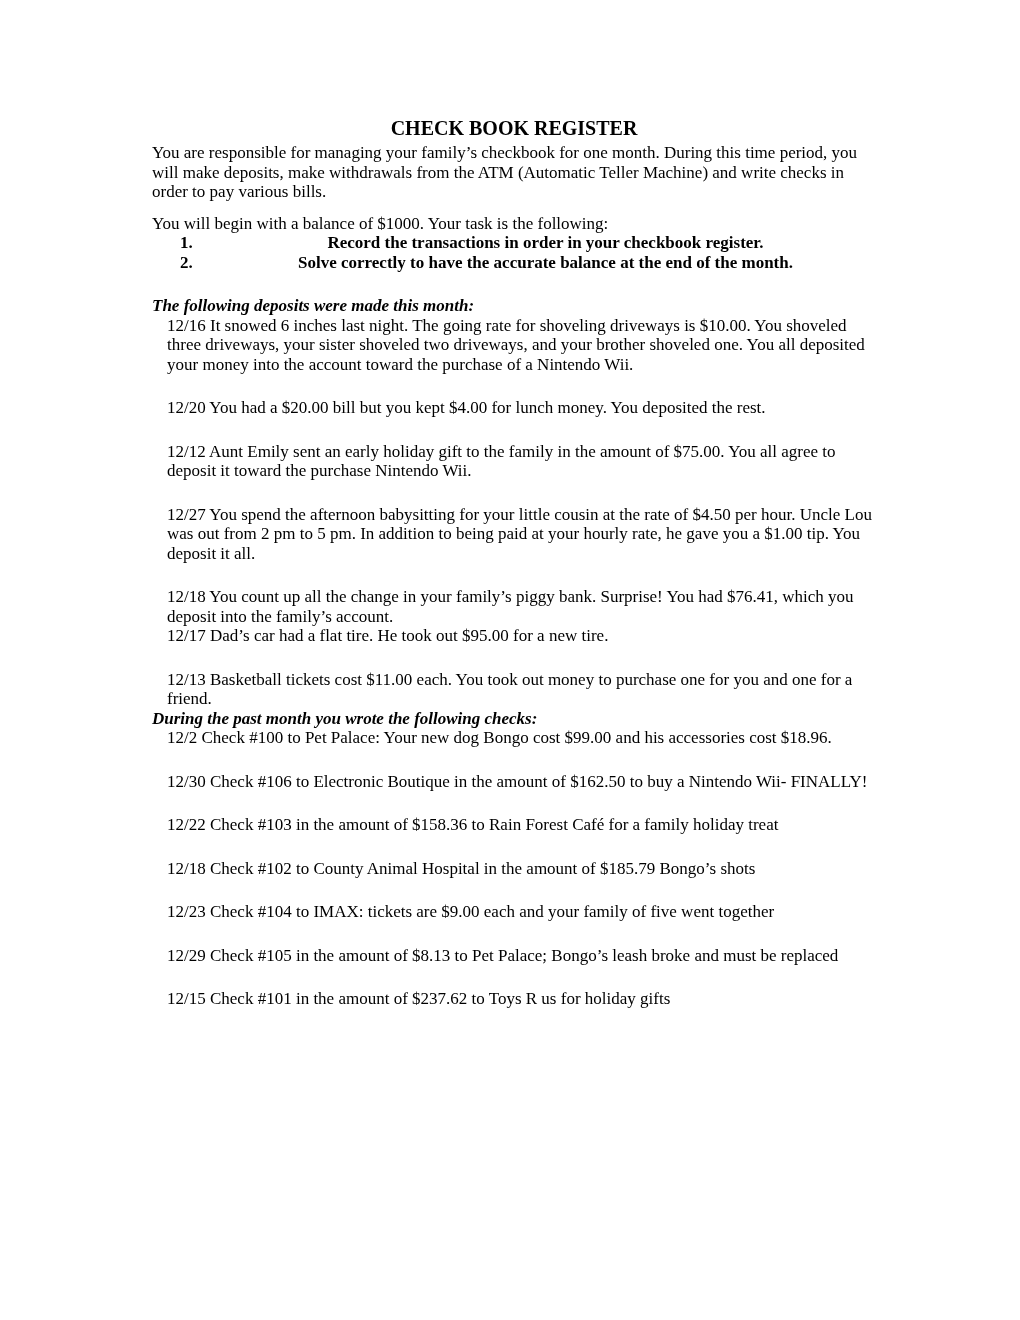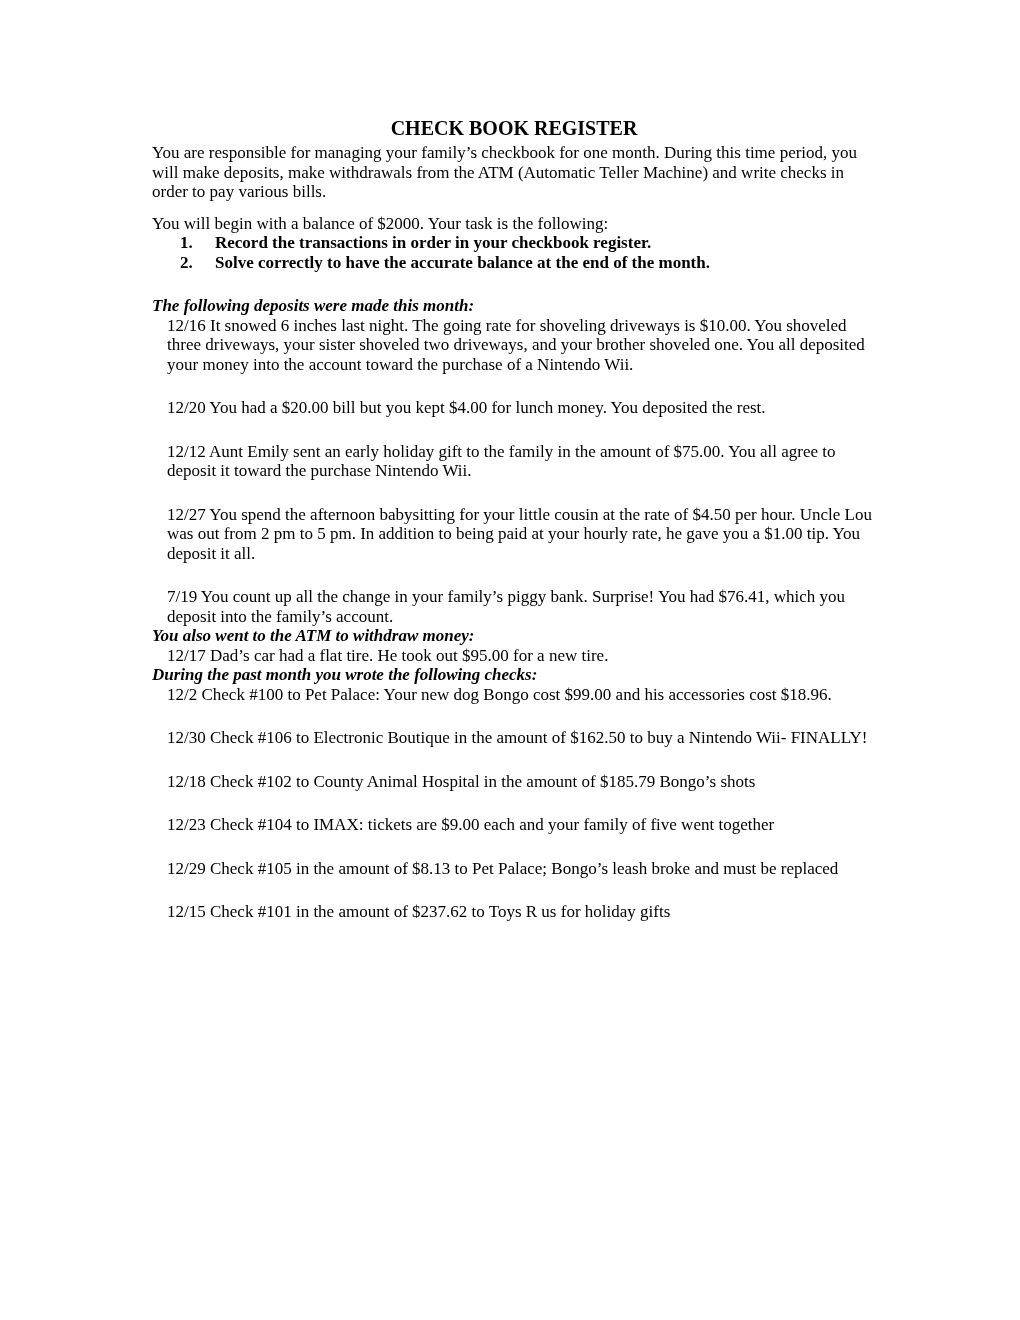--- a/index.html
+++ b/index.html
@@ -53,20 +53,21 @@
     display: flex;
     font-weight: bold;
   }
   .task-number {
     width: 35px;
     margin-left: 28px;
     flex: 0 0 auto;
   }
   .task-text {
     flex: 1 1 auto;
+    text-align: center;
   }
   .section-heading {
     font-weight: bold;
     font-style: italic;
     text-align: left;
     padding-right: 126px;
     margin: 0;
   }
   .transaction {
     margin: 0 0 24px 15px;
@@ -78,51 +79,52 @@
 </head>
 <body>
 
 <div class="page">
   <div class="content">
 
     <div class="doc-title">CHECK BOOK REGISTER</div>
 
     <div class="para intro">You are responsible for managing your family’s checkbook for one month. During this time period, you will make deposits, make withdrawals from the ATM (Automatic Teller Machine) and write checks in order to pay various bills.</div>
 
-    <div class="para task-intro">You will begin with a balance of $2000. Your task is the following:</div>
+    <div class="para task-intro">You will begin with a balance of $1000. Your task is the following:</div>
 
     <div class="task-list">
       <div class="task-item">
         <span class="task-number">1.</span>
         <span class="task-text">Record the transactions in order in your checkbook register.</span>
       </div>
       <div class="task-item">
         <span class="task-number">2.</span>
         <span class="task-text">Solve correctly to have the accurate balance at the end of the month.</span>
       </div>
     </div>
 
     <div>
       <div class="section-heading">The following deposits were made this month:</div>
       <div class="transaction">12/16 It snowed 6 inches last night. The going rate for shoveling driveways is $10.00. You shoveled three driveways, your sister shoveled two driveways, and your brother shoveled one. You all deposited your money into the account toward the purchase of a Nintendo Wii.</div>
       <div class="transaction">12/20 You had a $20.00 bill but you kept $4.00 for lunch money. You deposited the rest.</div>
       <div class="transaction">12/12 Aunt Emily sent an early holiday gift to the family in the amount of $75.00. You all agree to deposit it toward the purchase Nintendo Wii.</div>
       <div class="transaction">12/27 You spend the afternoon babysitting for your little cousin at the rate of $4.50 per hour. Uncle Lou was out from 2 pm to 5 pm. In addition to being paid at your hourly rate, he gave you a $1.00 tip. You deposit it all.</div>
-      <div class="transaction">7/19 You count up all the change in your family’s piggy bank. Surprise! You had $76.41, which you deposit into the family’s account.</div>
+      <div class="transaction">12/18 You count up all the change in your family’s piggy bank. Surprise! You had $76.41, which you deposit into the family’s account.</div>
     </div>
 
     <div>
-      <div class="section-heading">You also went to the ATM to withdraw money:</div>
       <div class="transaction">12/17 Dad’s car had a flat tire. He took out $95.00 for a new tire.</div>
+      <div class="transaction">12/13 Basketball tickets cost $11.00 each. You took out money to purchase one for you and one for a friend.</div>
     </div>
 
     <div>
       <div class="section-heading">During the past month you wrote the following checks:</div>
       <div class="transaction">12/2 Check #100 to Pet Palace: Your new dog Bongo cost $99.00 and his accessories cost $18.96.</div>
       <div class="transaction">12/30 Check #106 to Electronic Boutique in the amount of $162.50 to buy a Nintendo Wii- FINALLY!</div>
+      <div class="transaction">12/22 Check #103 in the amount of $158.36 to Rain Forest Café for a family holiday treat</div>
       <div class="transaction">12/18 Check #102 to County Animal Hospital in the amount of $185.79 Bongo’s shots</div>
       <div class="transaction">12/23 Check #104 to IMAX: tickets are $9.00 each and your family of five went together</div>
       <div class="transaction">12/29 Check #105 in the amount of $8.13 to Pet Palace; Bongo’s leash broke and must be replaced</div>
       <div class="transaction">12/15 Check #101 in the amount of $237.62 to Toys R us for holiday gifts</div>
     </div>
 
   </div>
 </div>
 
 </body></html>

